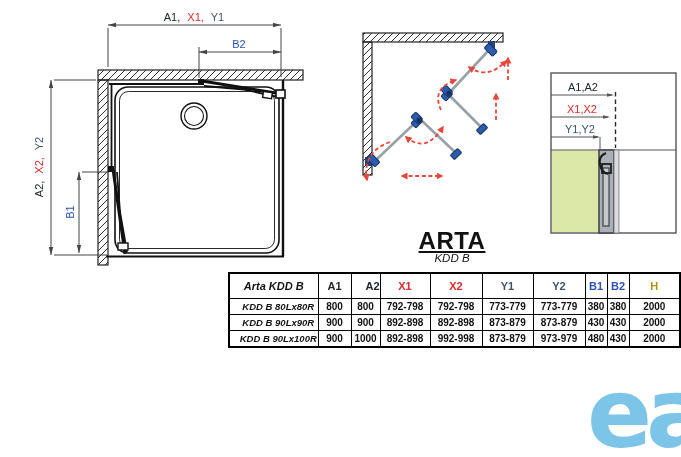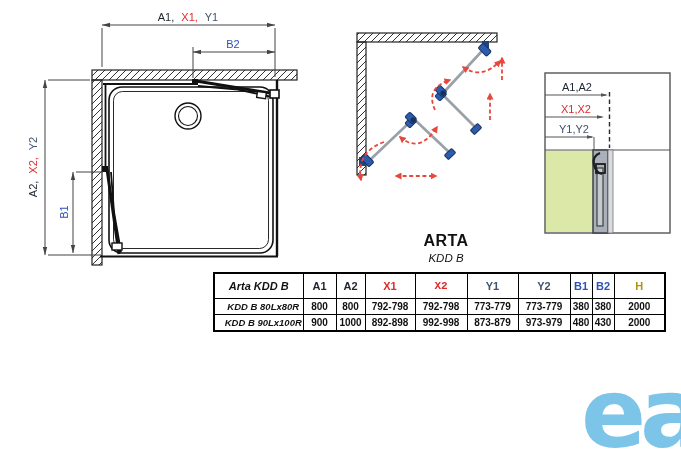--- a/index.html
+++ b/index.html
@@ -1,30 +1,30 @@
 <!DOCTYPE html>
 <html><head>
 <meta charset="utf-8">
 <style>
   html,body{margin:0;padding:0;}
   body{
     width:681px;height:457px;position:relative;overflow:hidden;background:#fff;
     font-family:"Liberation Sans",sans-serif;color:#111;
   }
-  #stage{position:absolute;inset:0;}
+  #stage{position:absolute;inset:0;margin-left:6px;}
   .abs{position:absolute;}
   svg text{font-family:"Liberation Sans",sans-serif;}
 
   
   #title-block{left:391px;top:230px;width:110px;text-align:center;}
-  #brand-title{font-size:16px;font-weight:bold;letter-spacing:.5px;line-height:22px;}
+  #brand-title{font-size:24px;font-weight:bold;letter-spacing:.5px;line-height:22px;text-decoration:underline;}
   #series-title{font-size:11.5px;font-weight:normal;font-style:italic;line-height:12px;}
 
   
-  #table-wrap{left:213px;top:272px;}
+  #table-wrap{left:222px;top:272px;}
   #spec-table{border-collapse:collapse;table-layout:fixed;width:451px;border:2px solid #000;}
   #spec-table th,#spec-table td{
     border:1.5px solid #000;text-align:center;vertical-align:middle;
     padding:0;background:#fff;white-space:nowrap;overflow:hidden;
   }
   #spec-table thead th{height:24px;font-size:11px;font-weight:bold;}
   #spec-table thead th.name-col{font-style:italic;}
   #spec-table tbody th.name-col{font-size:9.5px;font-weight:bold;font-style:italic;padding-left:9px;}
   #spec-table tbody td{height:15px;font-size:10px;font-weight:bold;color:#111;}
 
@@ -242,23 +242,23 @@
           <col style="width:51px">
         <col style="width:52px">
           <col style="width:22px">
           <col style="width:22px">
         <col style="width:51px">
       </colgroup>
       <thead>
           <tr>
             <th class="name-col">Arta KDD B</th>
             <th style="color: rgb(28, 36, 48);">A1</th>
-            <th style="color: rgb(28, 36, 48);">A2</th>
+            <th style="color: rgb(28, 36, 48); text-align: right;">A2</th>
             <th style="color: rgb(224, 42, 42);">X1</th>
-            <th style="color: rgb(224, 42, 42); font-family: Liberation Mono, monospace;">X2</th>
+            <th style="color: rgb(224, 42, 42);">X2</th>
             <th style="color: rgb(63, 83, 112);">Y1</th>
             <th style="color: rgb(63, 83, 112);">Y2</th>
             <th style="color: rgb(43, 82, 184);">B1</th>
             <th style="color: rgb(43, 82, 184);">B2</th>
             <th style="color: rgb(178, 147, 15);">H</th>
           </tr>
         </thead>
       <tbody>
           <tr>
             <th class="name-col">KDD B 80Lx80R</th>
@@ -266,20 +266,32 @@
             <td>800</td>
             <td>792-798</td>
             <td>792-798</td>
             <td>773-779</td>
             <td>773-779</td>
             <td>380</td>
             <td>380</td>
             <td>2000</td>
           </tr>
           <tr>
+            <th class="name-col">KDD B 90Lx90R</th>
+            <td>900</td>
+            <td>900</td>
+            <td>892-898</td>
+            <td>892-898</td>
+            <td>873-879</td>
+            <td>873-879</td>
+            <td>430</td>
+            <td>430</td>
+            <td>2000</td>
+          </tr>
+          <tr>
             <th class="name-col">KDD B 90Lx100R</th>
             <td>900</td>
             <td>1000</td>
             <td>892-898</td>
             <td>992-998</td>
             <td>873-879</td>
             <td>973-979</td>
             <td>480</td>
             <td>430</td>
             <td>2000</td>

